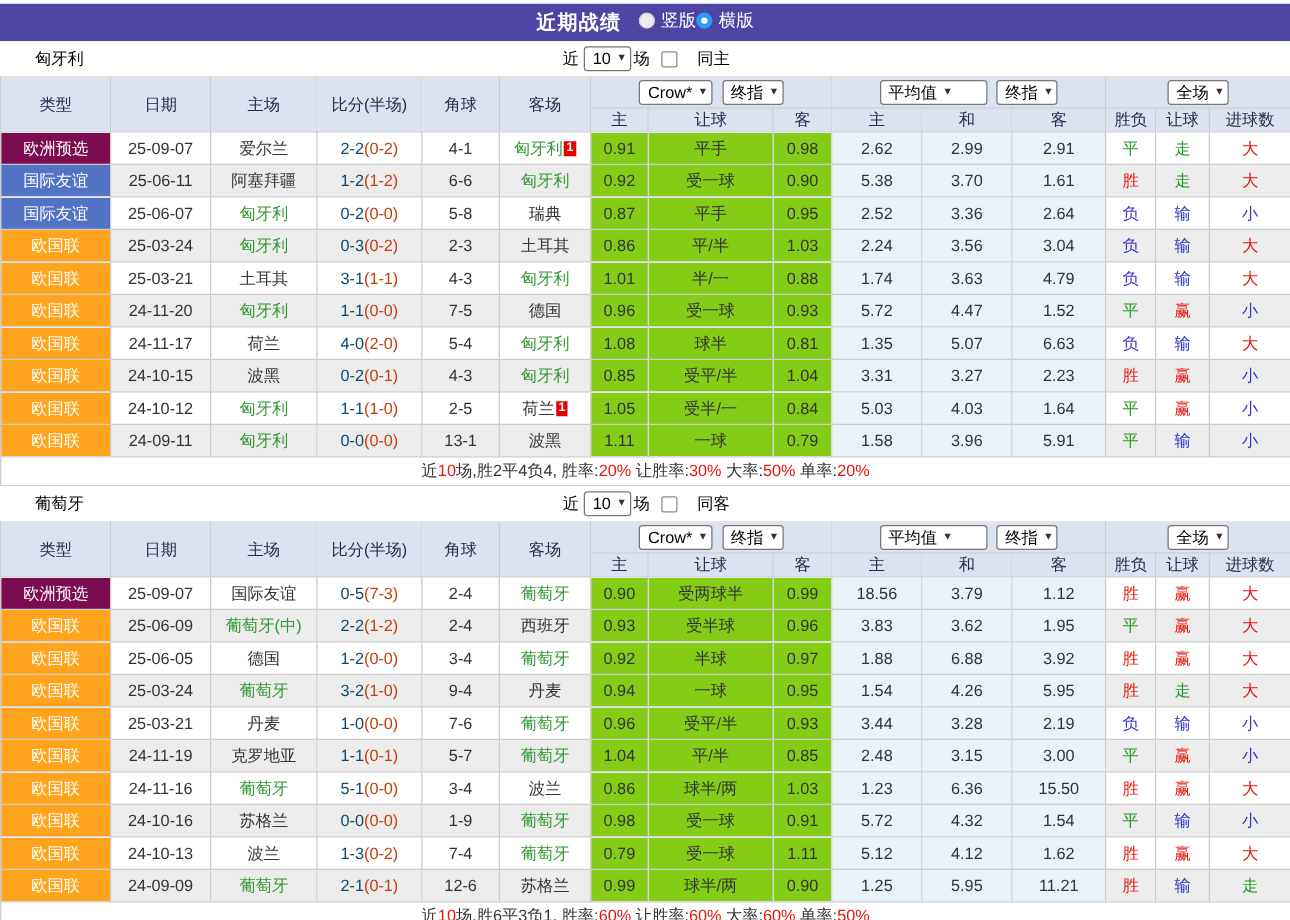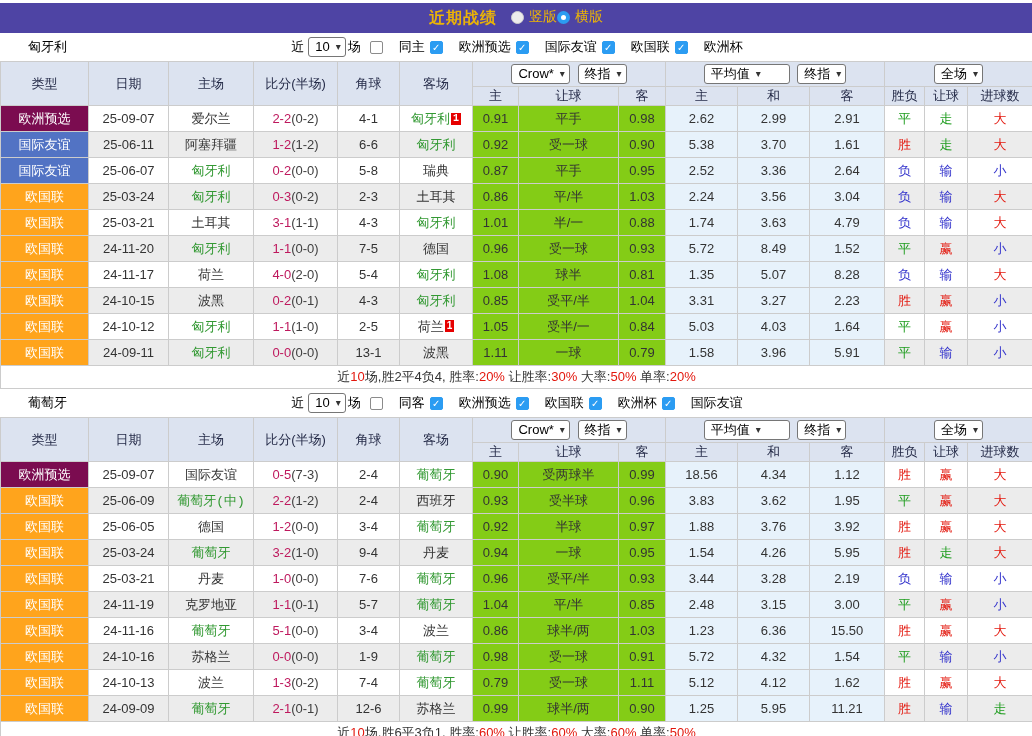--- a/index.html
+++ b/index.html
@@ -1,19 +1,19 @@
 <!DOCTYPE html>
 <html><head>
 <meta charset="utf-8">
 <style>
   html,body{margin:0;padding:0;}
   body{width:1032px;height:736px;background:#fff;font-family:"Liberation Sans",sans-serif;overflow:hidden;}
 
   
-  .titlebar{margin-top:3px;height:30px;background:#4e44a4;display:flex;align-items:center;justify-content:center;gap:14px;color:#eab308;}
+  .titlebar{margin-top:3px;height:30px;background:#4e44a4;display:flex;align-items:center;justify-content:center;gap:14px;color:#ffffff;}
   .titlebar .title{font-weight:bold;font-size:16px;letter-spacing:1px;}
   .radio-item{display:inline-flex;align-items:center;gap:5px;font-size:14px;}
   .radio{width:13px;height:13px;border-radius:50%;display:inline-block;box-sizing:border-box;}
   .radio.off{background:#ececec;border:1px solid #cfcfcf;}
   .radio.on{background:#fff;border:4px solid #2b9cf2;}
 
   
   .filter-row{height:28px;position:relative;display:flex;align-items:center;justify-content:center;font-size:13px;color:#000;background:#fff;}
   .team-name{position:absolute;left:28px;font-size:13px;color:#000;}
   .fgap{margin:0 4px 0 2px;}
@@ -30,23 +30,23 @@
   thead th{background:#dce3f0;color:#252b48;font-weight:normal;font-size:13px;}
   .hrow1 th{height:24px;}
   .hrow2 th{height:17px;}
   .dd-th .select{margin:0 2px;}
   tbody td{height:25px;font-size:13px;color:#333;}
   tbody tr:nth-child(even) td{background:#ececec;}
   tbody tr:nth-child(odd) td{background:#ffffff;}
   tbody tr td.odds-c{background:#84cc16;}
   tbody tr td.avg-c{background:#e7f2fb;}
   .type-cell{color:#fff;font-size:13px;}
-  .team-cell.green{color:#339933;font-family:Liberation Mono, monospace;}
-  .sc-main{color:#be185d;}
-  .sc-half{color:#404040;}
+  .team-cell.green{color:#339933;}
+  .sc-main{color:#0c4a6e;}
+  .sc-half{color:#c2410c;}
   .badge{display:inline-block;background:#e60000;color:#fff;font-size:10px;line-height:12px;padding:0 2px;margin-left:1px;vertical-align:2px;font-weight:bold;}
   .res-c.r{color:#e3170d;}
   .res-c.g{color:#1d9c1d;}
   .res-c.b{color:#3434cc;}
   td.summary{height:22px;font-size:13px;background:#fff;color:#333;}
   .summary .red{color:#e3170d;}
 </style>
 </head>
 <body>
 
@@ -66,21 +66,20 @@
     <div class="filter-row">
       <span class="team-name">匈牙利</span>
       <span class="fgap">近</span>
       <span class="select">
           <span class="sel-text">10</span>
           <span class="caret">▾</span>
         </span>
       <span class="fgap">场</span>
       <span class="checkbox"></span>
       <span class="cb-label">同主</span>
-      <span><span class="checkbox checked">✓</span><span class="cb-label">欧洲预选</span><span class="checkbox checked">✓</span><span class="cb-label">国际友谊</span><span class="checkbox checked">✓</span><span class="cb-label">欧国联</span><span class="checkbox checked">✓</span><span class="cb-label">欧洲杯</span></span>
     </div>
     <table>
       <colgroup>
         <col style="width:88px">
           <col style="width:80px">
           <col style="width:85px">
           <col style="width:84px">
           <col style="width:62px">
           <col style="width:73px">
         <col style="width:46px">
@@ -230,39 +229,39 @@
             <td class="type-cell" style="background: rgb(255, 164, 28);">欧国联</td>
             <td class="date-cell">24-11-20</td>
             <td class="team-cell green">匈牙利</td>
             <td class="score-cell"><span class="sc-main">1-1</span><span class="sc-half">(0-0)</span></td>
             <td class="corner-cell">7-5</td>
             <td class="team-cell">德国</td>
             <td class="odds-c">0.96</td>
             <td class="odds-c">受一球</td>
             <td class="odds-c">0.93</td>
             <td class="avg-c">5.72</td>
-            <td class="avg-c">8.49</td>
+            <td class="avg-c">4.47</td>
             <td class="avg-c">1.52</td>
             <td class="res-c g">平</td>
             <td class="res-c r">赢</td>
             <td class="res-c b">小</td>
           </tr>
           <tr>
             <td class="type-cell" style="background: rgb(255, 164, 28);">欧国联</td>
             <td class="date-cell">24-11-17</td>
             <td class="team-cell">荷兰</td>
             <td class="score-cell"><span class="sc-main">4-0</span><span class="sc-half">(2-0)</span></td>
             <td class="corner-cell">5-4</td>
             <td class="team-cell green">匈牙利</td>
             <td class="odds-c">1.08</td>
             <td class="odds-c">球半</td>
             <td class="odds-c">0.81</td>
             <td class="avg-c">1.35</td>
             <td class="avg-c">5.07</td>
-            <td class="avg-c">8.28</td>
+            <td class="avg-c">6.63</td>
             <td class="res-c b">负</td>
             <td class="res-c b">输</td>
             <td class="res-c r">大</td>
           </tr>
           <tr>
             <td class="type-cell" style="background: rgb(255, 164, 28);">欧国联</td>
             <td class="date-cell">24-10-15</td>
             <td class="team-cell">波黑</td>
             <td class="score-cell"><span class="sc-main">0-2</span><span class="sc-half">(0-1)</span></td>
             <td class="corner-cell">4-3</td>
@@ -324,21 +323,20 @@
     <div class="filter-row">
       <span class="team-name">葡萄牙</span>
       <span class="fgap">近</span>
       <span class="select">
           <span class="sel-text">10</span>
           <span class="caret">▾</span>
         </span>
       <span class="fgap">场</span>
       <span class="checkbox"></span>
       <span class="cb-label">同客</span>
-      <span><span class="checkbox checked">✓</span><span class="cb-label">欧洲预选</span><span class="checkbox checked">✓</span><span class="cb-label">欧国联</span><span class="checkbox checked">✓</span><span class="cb-label">欧洲杯</span><span class="checkbox checked">✓</span><span class="cb-label">国际友谊</span></span>
     </div>
     <table>
       <colgroup>
         <col style="width:88px">
           <col style="width:80px">
           <col style="width:85px">
           <col style="width:84px">
           <col style="width:62px">
           <col style="width:73px">
         <col style="width:46px">
@@ -403,21 +401,21 @@
             <td class="type-cell" style="background: rgb(123, 12, 80);">欧洲预选</td>
             <td class="date-cell">25-09-07</td>
             <td class="team-cell">国际友谊</td>
             <td class="score-cell"><span class="sc-main">0-5</span><span class="sc-half">(7-3)</span></td>
             <td class="corner-cell">2-4</td>
             <td class="team-cell green">葡萄牙</td>
             <td class="odds-c">0.90</td>
             <td class="odds-c">受两球半</td>
             <td class="odds-c">0.99</td>
             <td class="avg-c">18.56</td>
-            <td class="avg-c">4.34</td>
+            <td class="avg-c">3.79</td>
             <td class="avg-c">1.12</td>
             <td class="res-c r">胜</td>
             <td class="res-c r">赢</td>
             <td class="res-c r">大</td>
           </tr>
           <tr>
             <td class="type-cell" style="background: rgb(255, 164, 28);">欧国联</td>
             <td class="date-cell">25-06-09</td>
             <td class="team-cell green">葡萄牙(中)</td>
             <td class="score-cell"><span class="sc-main">2-2</span><span class="sc-half">(1-2)</span></td>
@@ -437,21 +435,21 @@
             <td class="type-cell" style="background: rgb(255, 164, 28);">欧国联</td>
             <td class="date-cell">25-06-05</td>
             <td class="team-cell">德国</td>
             <td class="score-cell"><span class="sc-main">1-2</span><span class="sc-half">(0-0)</span></td>
             <td class="corner-cell">3-4</td>
             <td class="team-cell green">葡萄牙</td>
             <td class="odds-c">0.92</td>
             <td class="odds-c">半球</td>
             <td class="odds-c">0.97</td>
             <td class="avg-c">1.88</td>
-            <td class="avg-c">3.76</td>
+            <td class="avg-c">6.88</td>
             <td class="avg-c">3.92</td>
             <td class="res-c r">胜</td>
             <td class="res-c r">赢</td>
             <td class="res-c r">大</td>
           </tr>
           <tr>
             <td class="type-cell" style="background: rgb(255, 164, 28);">欧国联</td>
             <td class="date-cell">25-03-24</td>
             <td class="team-cell green">葡萄牙</td>
             <td class="score-cell"><span class="sc-main">3-2</span><span class="sc-half">(1-0)</span></td>

